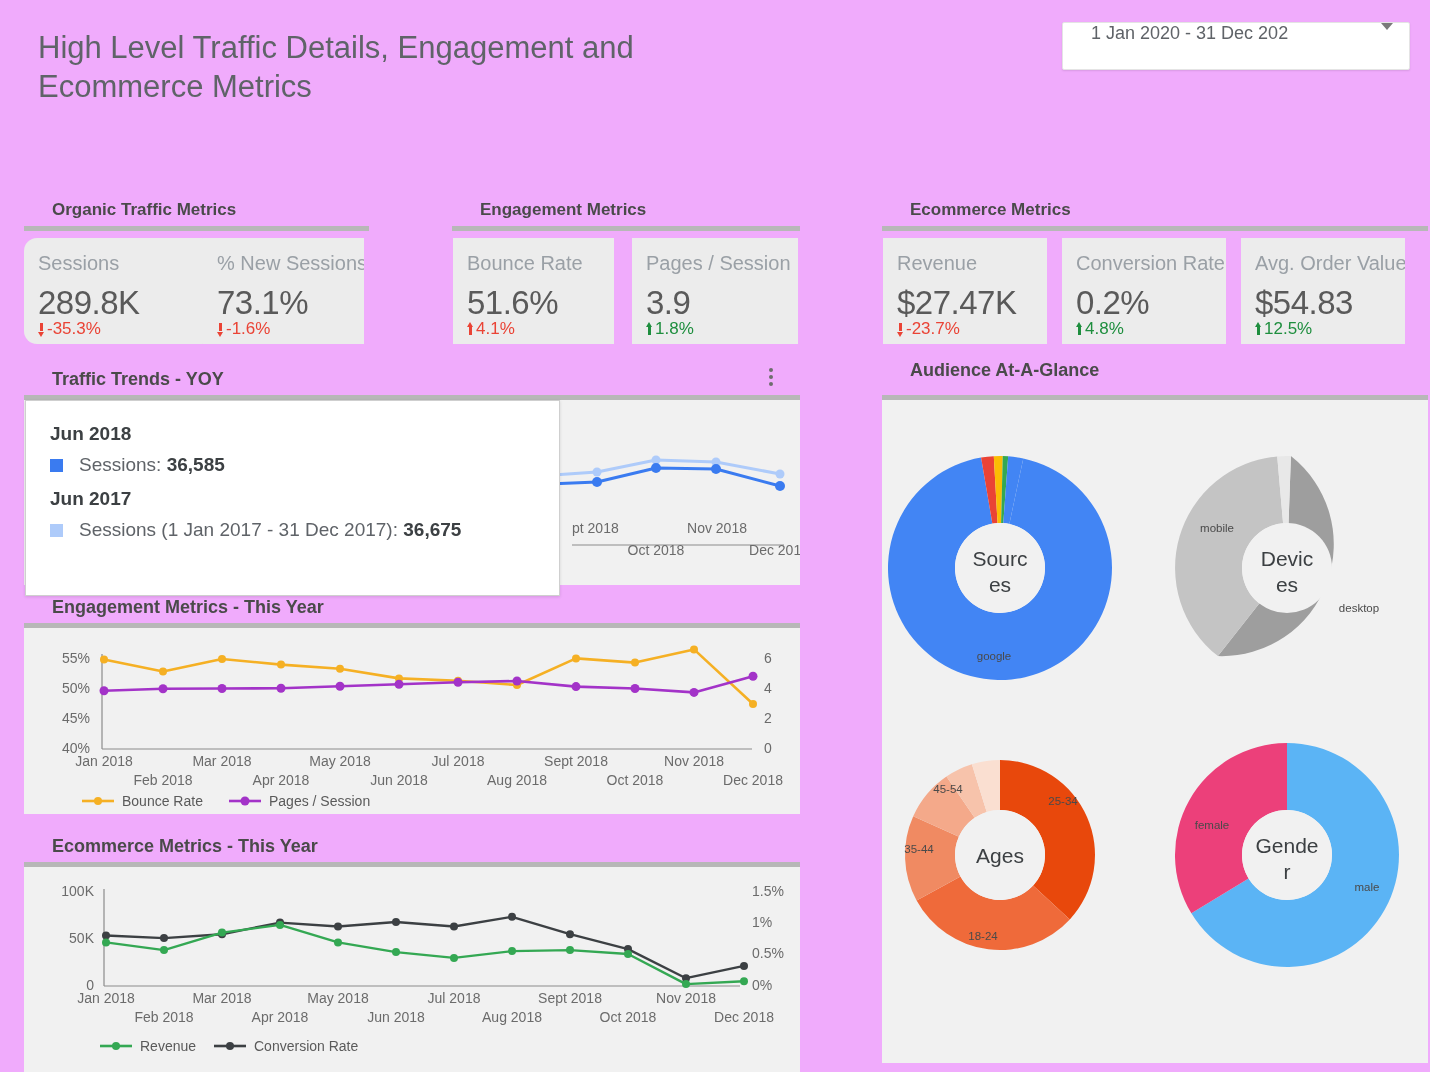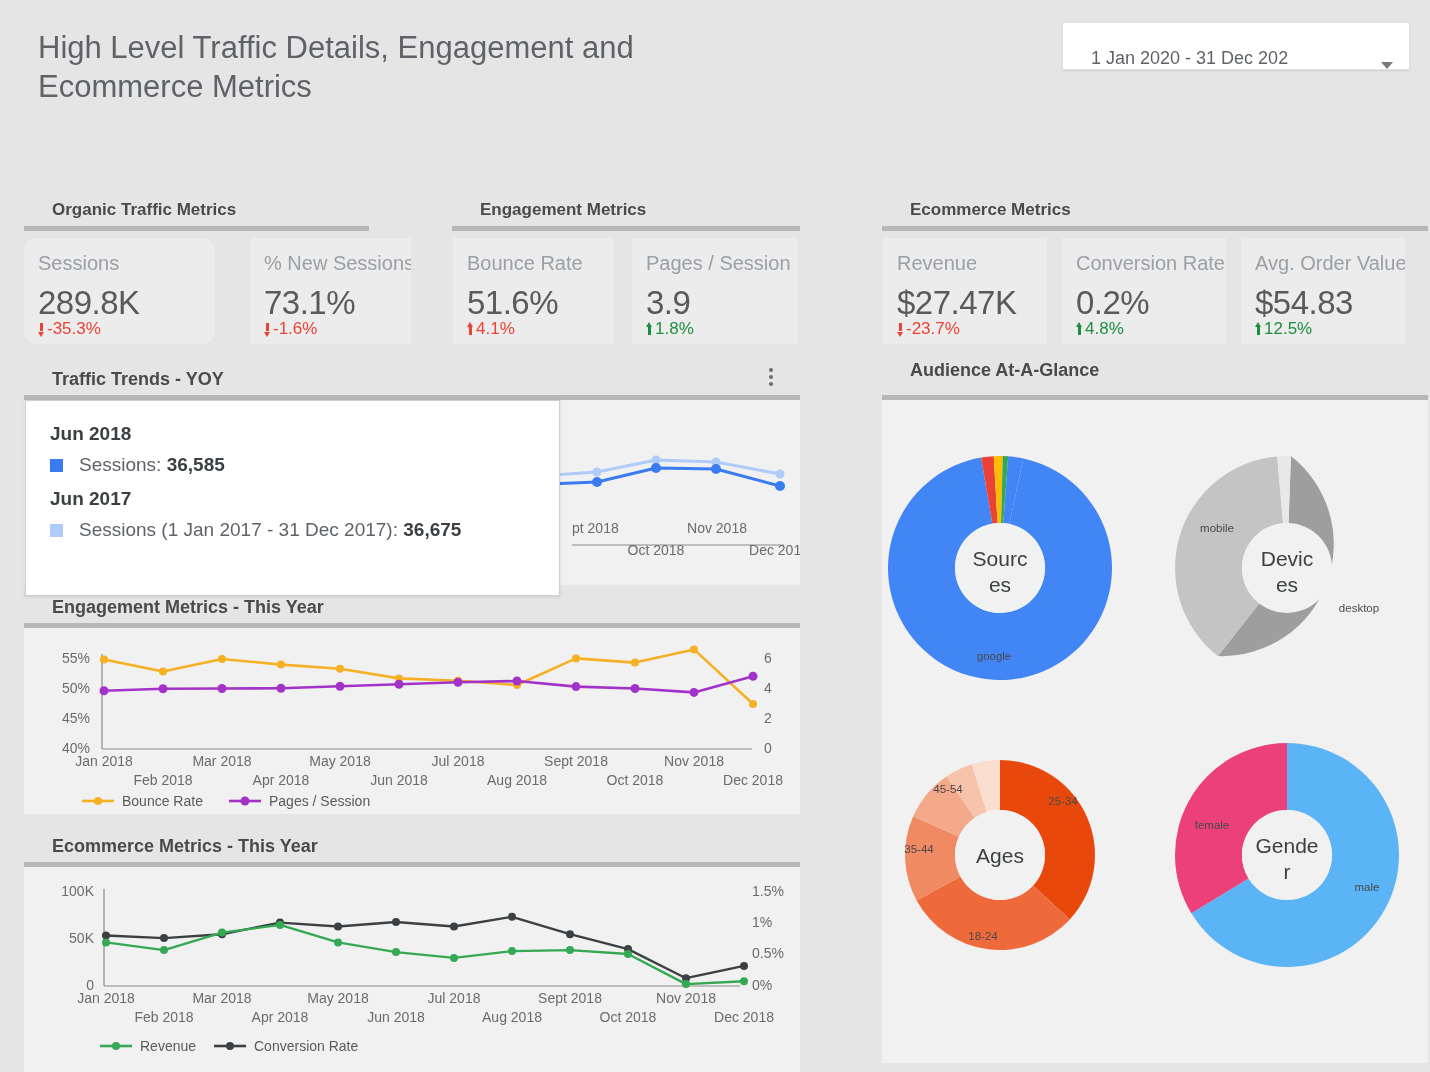--- a/index.html
+++ b/index.html
@@ -6,21 +6,21 @@
   html, body {
     margin: 0; padding: 0;
     width: 1430px; height: 1072px;
     background: #ffffff;
     font-family: "Liberation Sans", sans-serif;
     overflow: hidden;
   }
   #page {
     position: relative;
     width: 1430px; height: 1072px;
-    background: #e5e5e5;
+    background: #f0abfc;
   }
 
   
   .page-title {
     position: absolute;
     left: 38px; top: 28px;
     width: 700px;
     font-size: 31px;
     line-height: 39px;
     color: #5f6368;
@@ -29,21 +29,21 @@
   }
   .date-picker {
     position: absolute;
     left: 1062px; top: 22px;
     width: 348px; height: 48px;
     background: #ffffff;
     border: 1px solid #e4e4e4;
     border-radius: 2px;
     box-shadow: 0 1px 2px rgba(0,0,0,0.10);
     display: flex;
-    align-items: flex-end;
+    align-items: flex-start;
   }
   .date-picker-text {
     flex: 1;
     padding-left: 28px;
     font-size: 18px;
     color: #5f6368;
     white-space: nowrap;
     overflow: hidden;
   }
   .date-picker-caret {
@@ -218,21 +218,21 @@
 
   <div class="kpi" style="left:24px; top:238px; width:191px; height:106px;border-radius:13px;">
     <div class="kpi-label">Sessions</div>
     <div class="kpi-value">289.8K</div>
     <div class="kpi-delta down">
       <span class="arrow down"></span>
       <span>-35.3%</span>
     </div>
   </div>
 
-  <div class="kpi" style="left:203px; top:238px; width:161px; height:106px;margin-left:47px;">
+  <div class="kpi" style="left:203px; top:238px; width:161px; height:106px;">
     <div class="kpi-label">% New Sessions</div>
     <div class="kpi-value">73.1%</div>
     <div class="kpi-delta down">
       <span class="arrow down"></span>
       <span>-1.6%</span>
     </div>
   </div>
 
   <div class="sec-title" style="left:480px; top:200px;">Engagement Metrics</div>
   <div class="sec-rule" style="left:452px; top:226px; width:348px;"></div>

